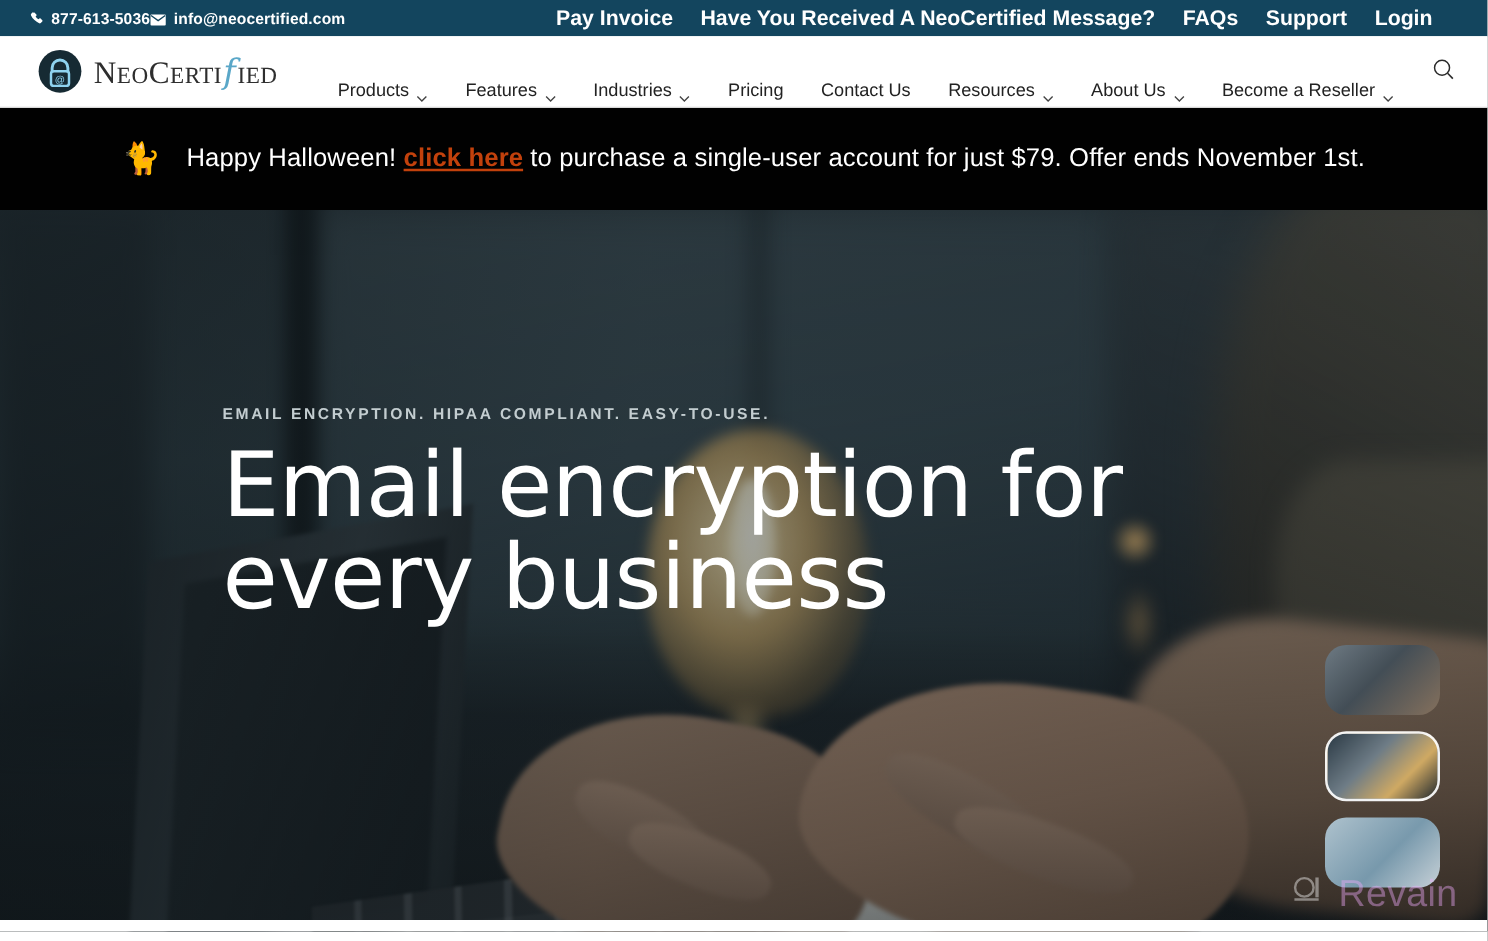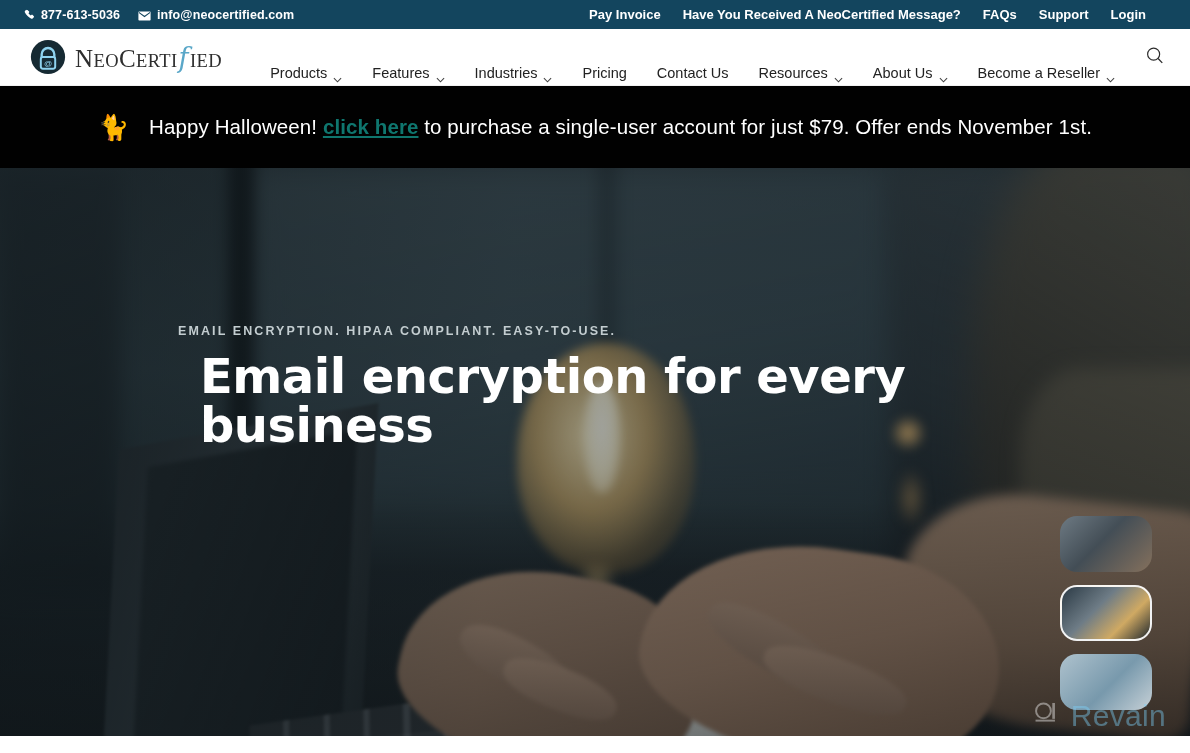--- a/index.html
+++ b/index.html
@@ -12,28 +12,28 @@
 
   
   .topbar {
     height: 29px;
     background: #13455e;
     display: flex;
     align-items: center;
     padding: 0 22px 0 24px;
     color: #ffffff;
   }
-  .topbar-left { display: flex; align-items: center; gap: 18px; }
+  .topbar-left { display: flex; align-items: center; }
   .topbar-right { margin-left: auto; display: flex; align-items: center; gap: 22px; padding-right: 22px; }
   .tb-item {
     display: flex; align-items: center; gap: 6px;
     font-size: 12.5px; font-weight: bold; color: #ffffff;
     text-decoration: none; letter-spacing: .1px; white-space: nowrap;
   }
-  .tb-link { font-size: 13px; font-weight: bold; color: #fff; text-decoration: none; white-space: nowrap; }
+  .tb-link { font-size: 17px; font-weight: bold; color: #fff; text-decoration: none; white-space: nowrap; }
   .ico-phone { width: 11px; height: 13px; display: inline-block; }
   .ico-mail  { width: 13px; height: 10px; display: inline-block; }
 
   
   .header {
     height: 57px;
     background: #ffffff;
     display: flex;
     align-items: center;
     padding: 0 22px 0 30px;
@@ -80,21 +80,21 @@
     justify-content: center;
     gap: 20px;
   }
   .promo-emoji { font-size: 25px; line-height: 1; color: #f08a24; }
   .promo-text {
     font-size: 20.5px;
     color: #ffffff;
     letter-spacing: .1px;
     white-space: nowrap;
   }
-  .promo-text .hl { color: #0f766e; font-weight: bold; }
+  .promo-text .hl { color: #c2410c; font-weight: bold; }
 
   
   .hero {
     position: relative;
     height: 577px;
     overflow: hidden;
     background: #20282c;
   }
   .hero-photo { position: absolute; inset: 0; }
   
@@ -230,27 +230,26 @@
   }
 
   
   .hero-copy { position: absolute; left: 178px; top: 156px; z-index: 5; }
   .eyebrow {
     font-size: 12.5px; font-weight: bold; letter-spacing: 2.1px;
     color: #c3cdd0; text-transform: uppercase; margin-bottom: 14px;
   }
   .hero-h1 {
     font-family: "DejaVu Sans", sans-serif;
-    font-weight: 700;
-    font-size: 48px;
+    font-weight: 400;
+    font-size: 72px;
     line-height: 1.02;
     color: #ffffff;
     letter-spacing: -0.5px;
     max-width: 760px;
-    margin-left: 22px;
   }
   .cta {
     display: inline-block;
     margin-top: 42px;
     padding: 14px 29px;
     border: 1px solid rgba(255,255,255,.55);
     border-radius: 24px;
     color: #ffffff;
     font-size: 13.5px;
     font-weight: bold;
@@ -276,21 +275,21 @@
   .t2 { background: linear-gradient(135deg,#2b3a45 0%,#6e7c86 40%,#cfa963 70%,#20282e 100%); }
   .t3 { background: linear-gradient(135deg,#bcd4e2 0%,#7fa6bd 55%,#d9e6ee 100%); }
 
   
   .watermark {
     position: absolute; right: 24px; bottom: 12px;
     display: flex; align-items: center; gap: 9px;
     z-index: 7; opacity: .42;
   }
   .wm-text {
-    font-size: 30px; color: #7dd3fc; letter-spacing: .3px;
+    font-size: 30px; color: #f0abfc; letter-spacing: .3px;
   }
   .hero-bottom-strip {
     position:absolute; left:0; bottom:0; width:1190px; height:9px;
     background:#ffffff; z-index: 8;
   }
 </style>
 </head>
 <body>
 
 <div class="topbar">

